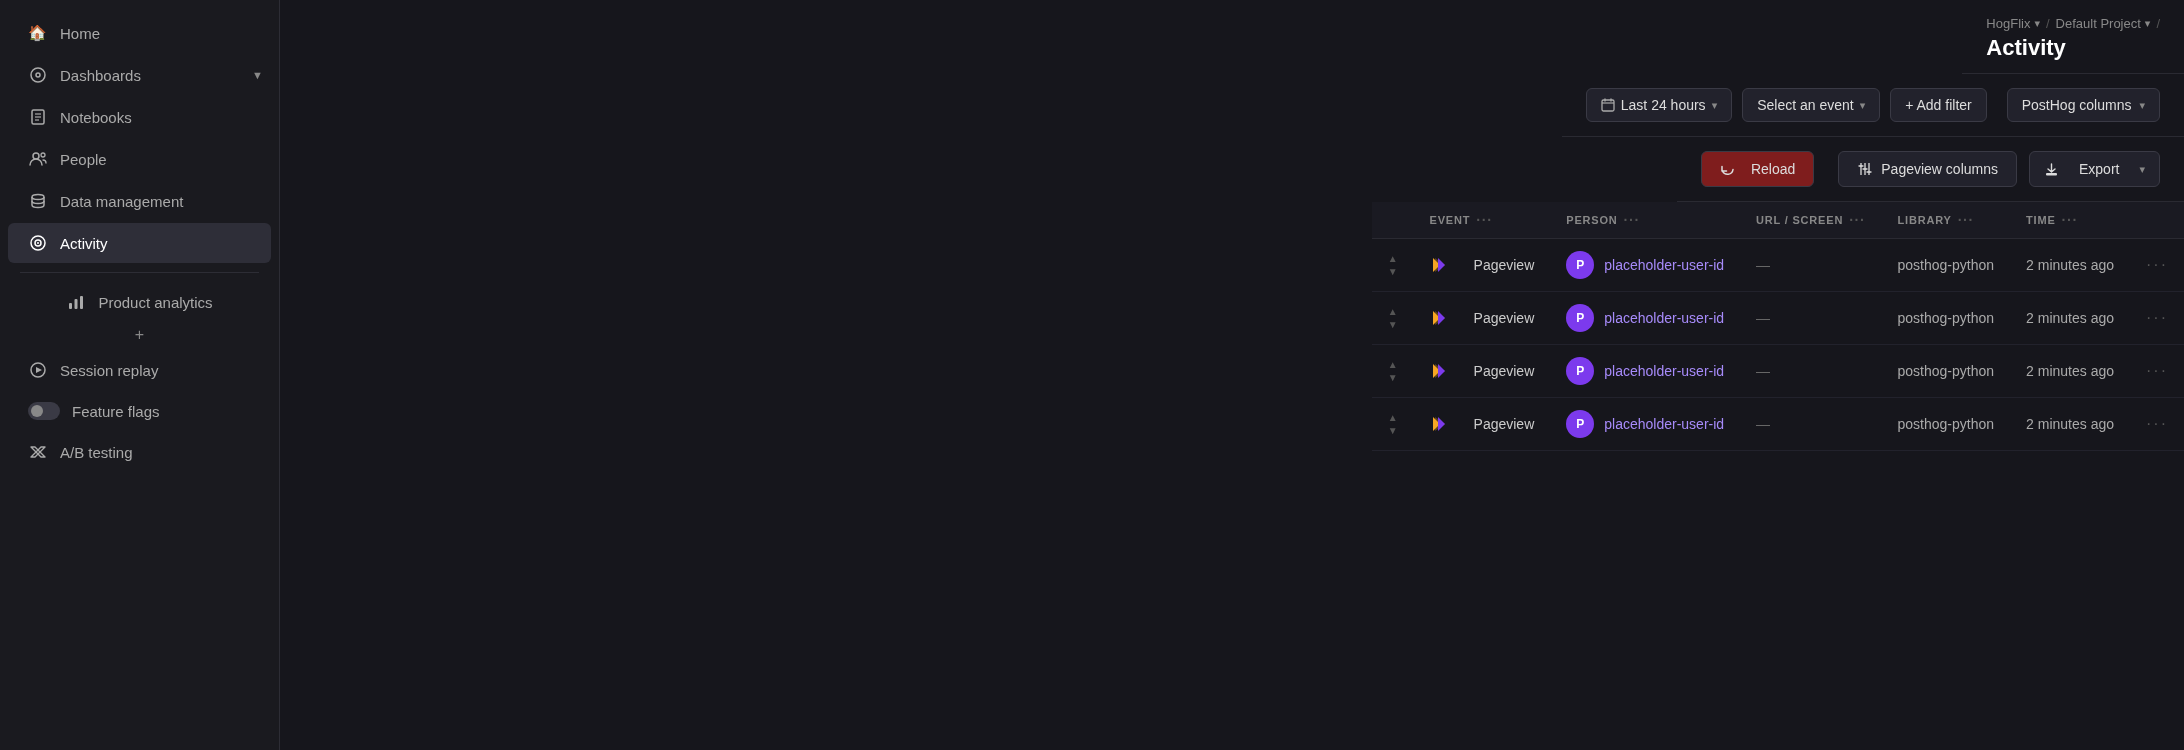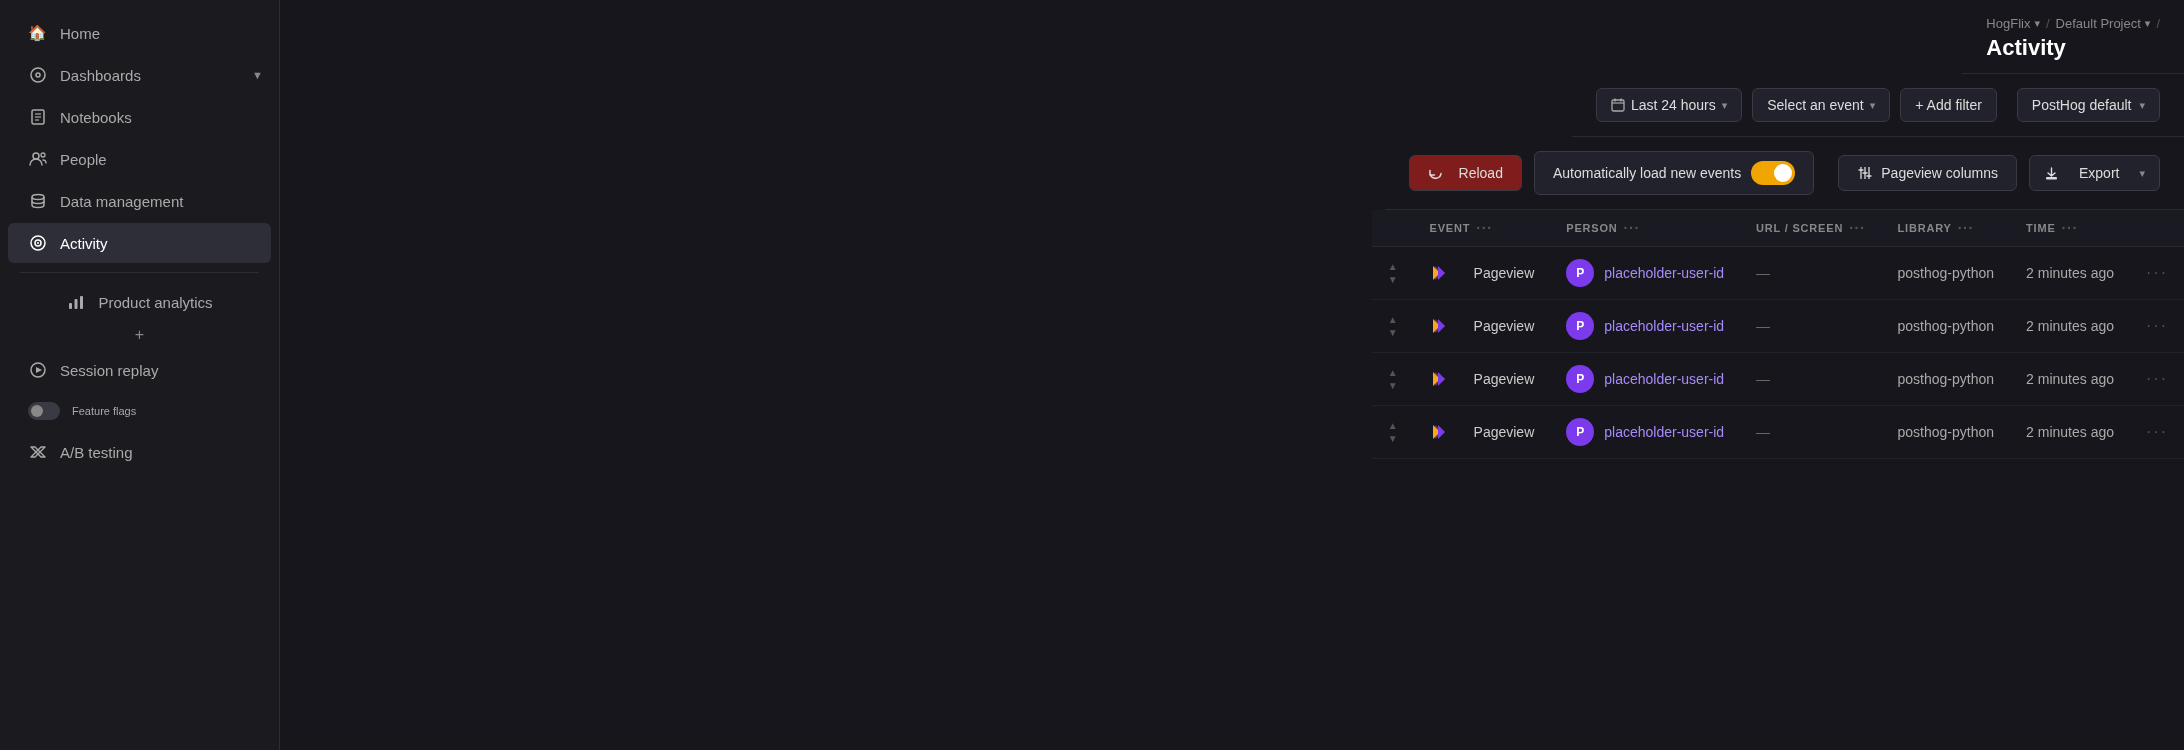--- a/index.html
+++ b/index.html
@@ -445,21 +445,21 @@
       <svg width="18" height="18" viewBox="0 0 18 18" fill="none">
           <circle cx="9" cy="9" r="7" stroke="#aaa" stroke-width="1.5"></circle>
           <polygon points="7,6 13,9 7,12" fill="#aaa"></polygon>
         </svg>
     </span>
     <span>Session replay</span>
   </div>
 
   <div style="display:flex;align-items:center;margin:1px 8px;padding:10px 20px;gap:12px;">
     <span class="feature-flag-toggle"></span>
-    <span style="color:#aaa;font-size:11px;">Feature flags</span>
+    <span style="color:#aaa;font-size:15px;">Feature flags</span>
   </div>
 
   <div class="sidebar-item">
     <span class="sidebar-icon">
       <svg width="18" height="18" viewBox="0 0 18 18" fill="none">
           <path d="M2 4h4l10 10H12L2 4z" stroke="#aaa" stroke-width="1.4" stroke-linejoin="round"></path>
           <path d="M16 4h-4L2 14h4L16 4z" stroke="#aaa" stroke-width="1.4" stroke-linejoin="round"></path>
         </svg>
     </span>
     <span>A/B testing</span>
@@ -501,41 +501,34 @@
       <span class="chevron">▾</span>
     </button>
 
     <button class="btn">
       <span>+ Add filter</span>
     </button>
 
     <div class="spacer"></div>
 
     <button class="btn-posthog">
-      <span>PostHog default</span>
+      <span>PostHog columns</span>
       <span class="chevron">▾</span>
     </button>
   </div>
 
   <div class="action-bar">
     <button class="btn-reload">
       <svg width="15" height="15" viewBox="0 0 15 15" fill="none">
           <path d="M13 7.5A5.5 5.5 0 012.5 9" stroke="#ddd" stroke-width="1.5" stroke-linecap="round"></path>
           <path d="M2 4.5V9H6.5" stroke="#ddd" stroke-width="1.5" stroke-linecap="round" stroke-linejoin="round"></path>
         </svg>
       <span>Reload</span>
     </button>
 
-    <div class="auto-load-container">
-      <span>Automatically load new events</span>
-      <div class="toggle">
-        <div class="toggle-track"></div>
-        <div class="toggle-thumb"></div>
-      </div>
-    </div>
 
     <div class="spacer"></div>
 
     <button class="btn-configure">
       <svg width="16" height="16" viewBox="0 0 16 16" fill="none">
           <line x1="4" y1="2" x2="4" y2="14" stroke="#ddd" stroke-width="1.3"></line>
           <line x1="8" y1="2" x2="8" y2="14" stroke="#ddd" stroke-width="1.3"></line>
           <line x1="12" y1="2" x2="12" y2="14" stroke="#ddd" stroke-width="1.3"></line>
           <line x1="2" y1="5" x2="6" y2="5" stroke="#ddd" stroke-width="1.3" stroke-linecap="round"></line>
           <line x1="6" y1="8" x2="10" y2="8" stroke="#ddd" stroke-width="1.3" stroke-linecap="round"></line>

